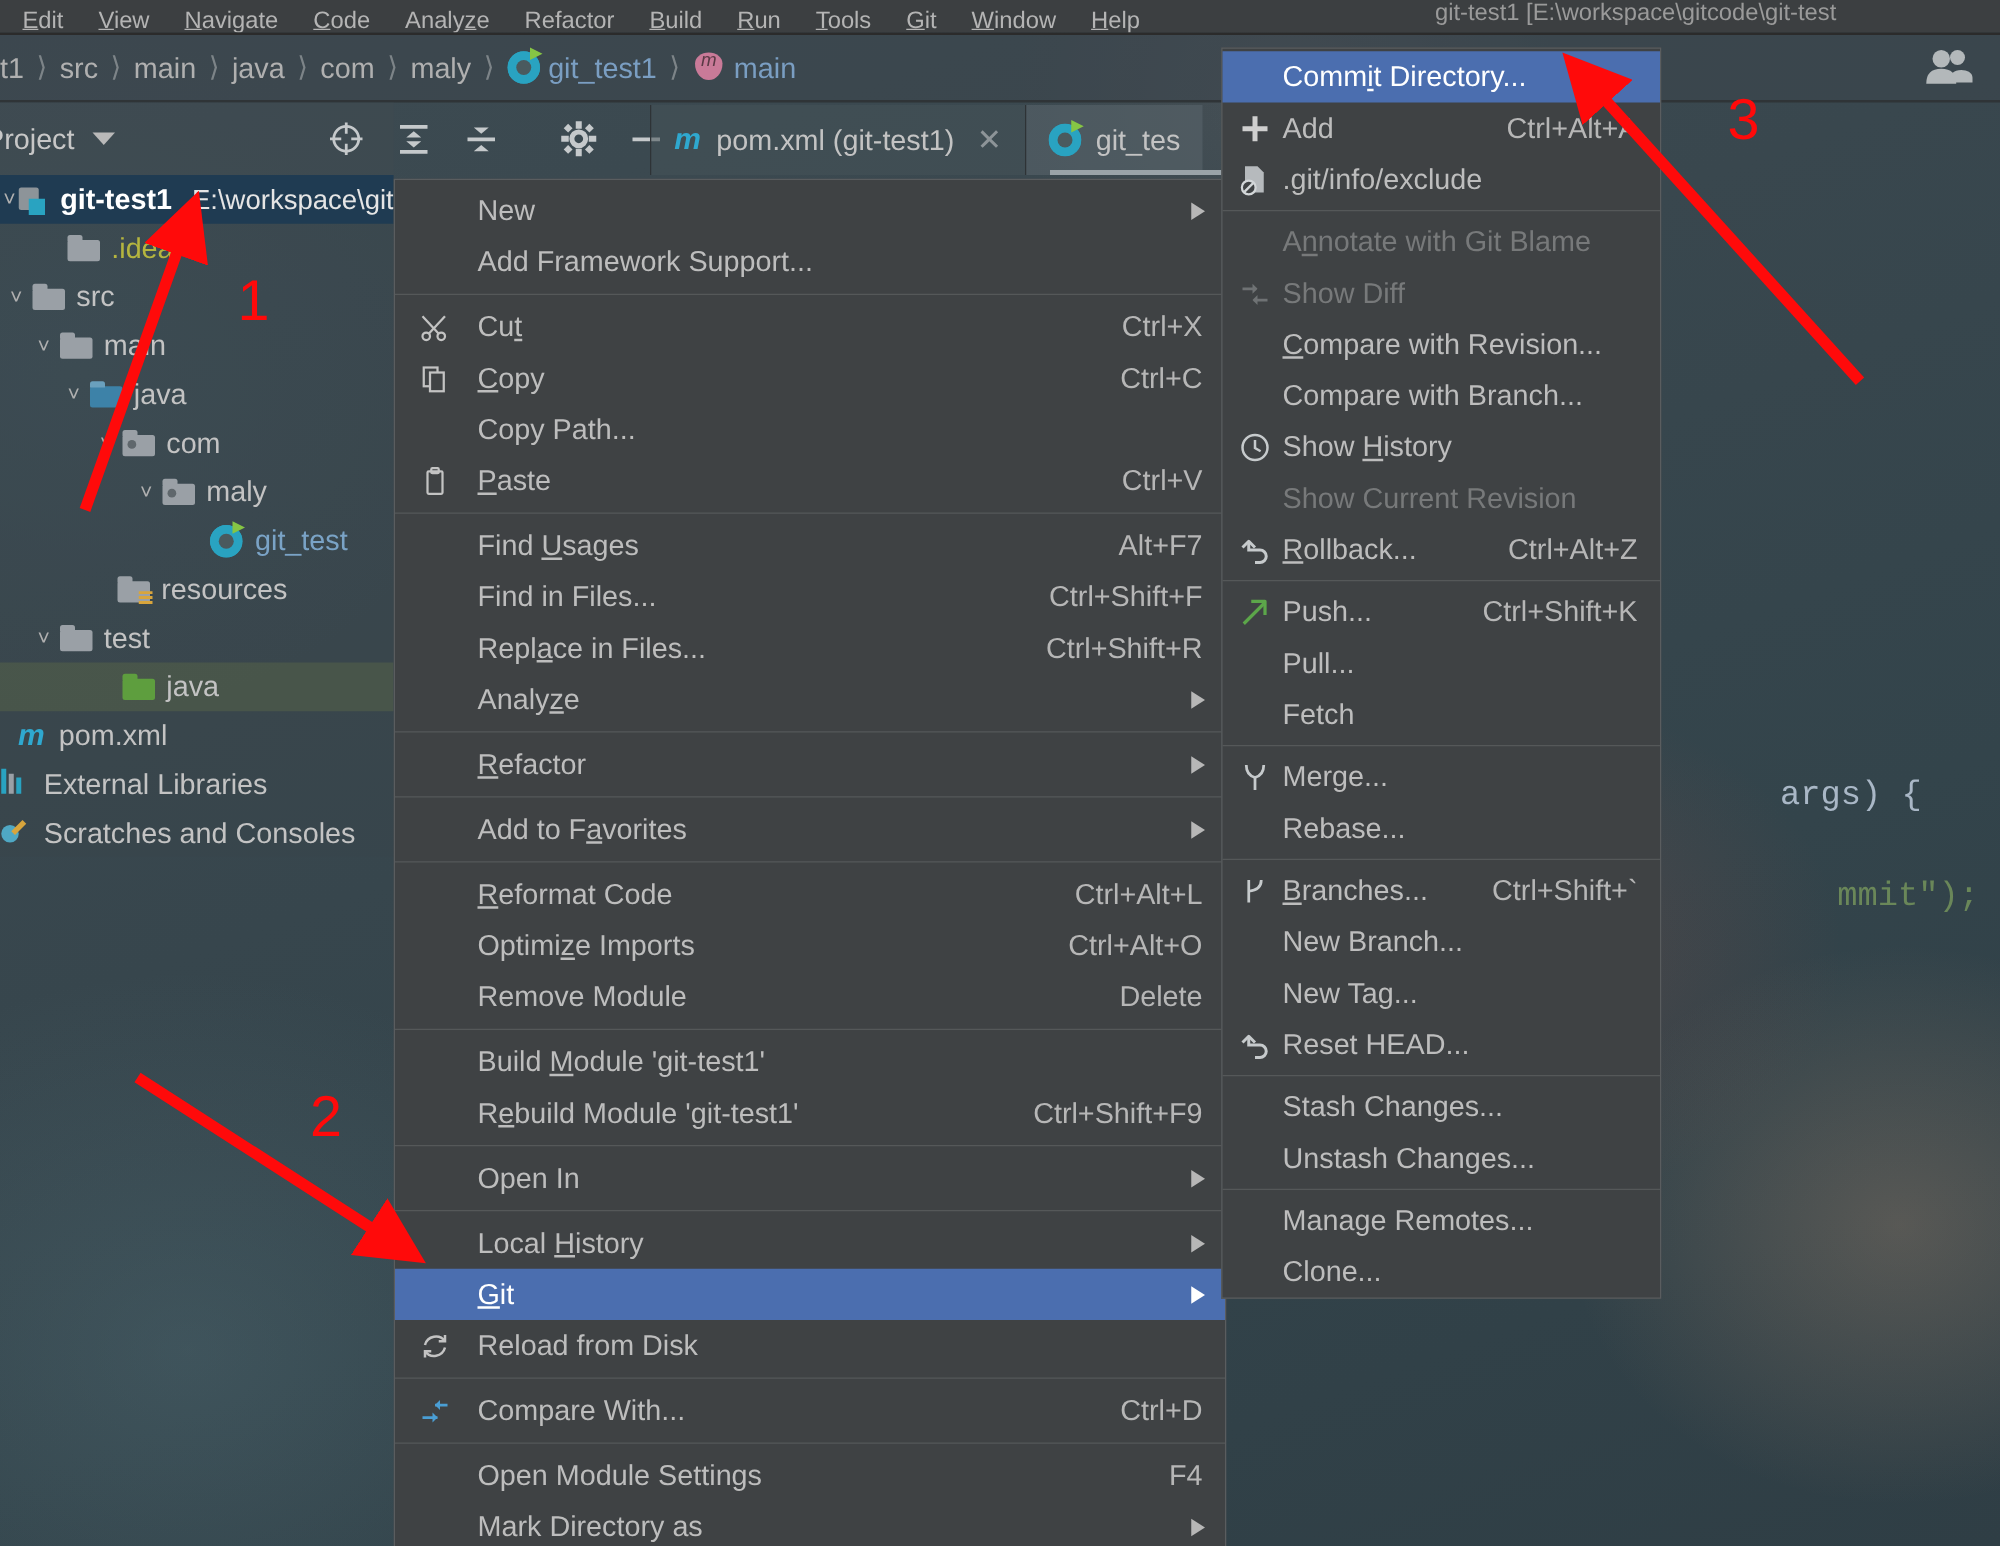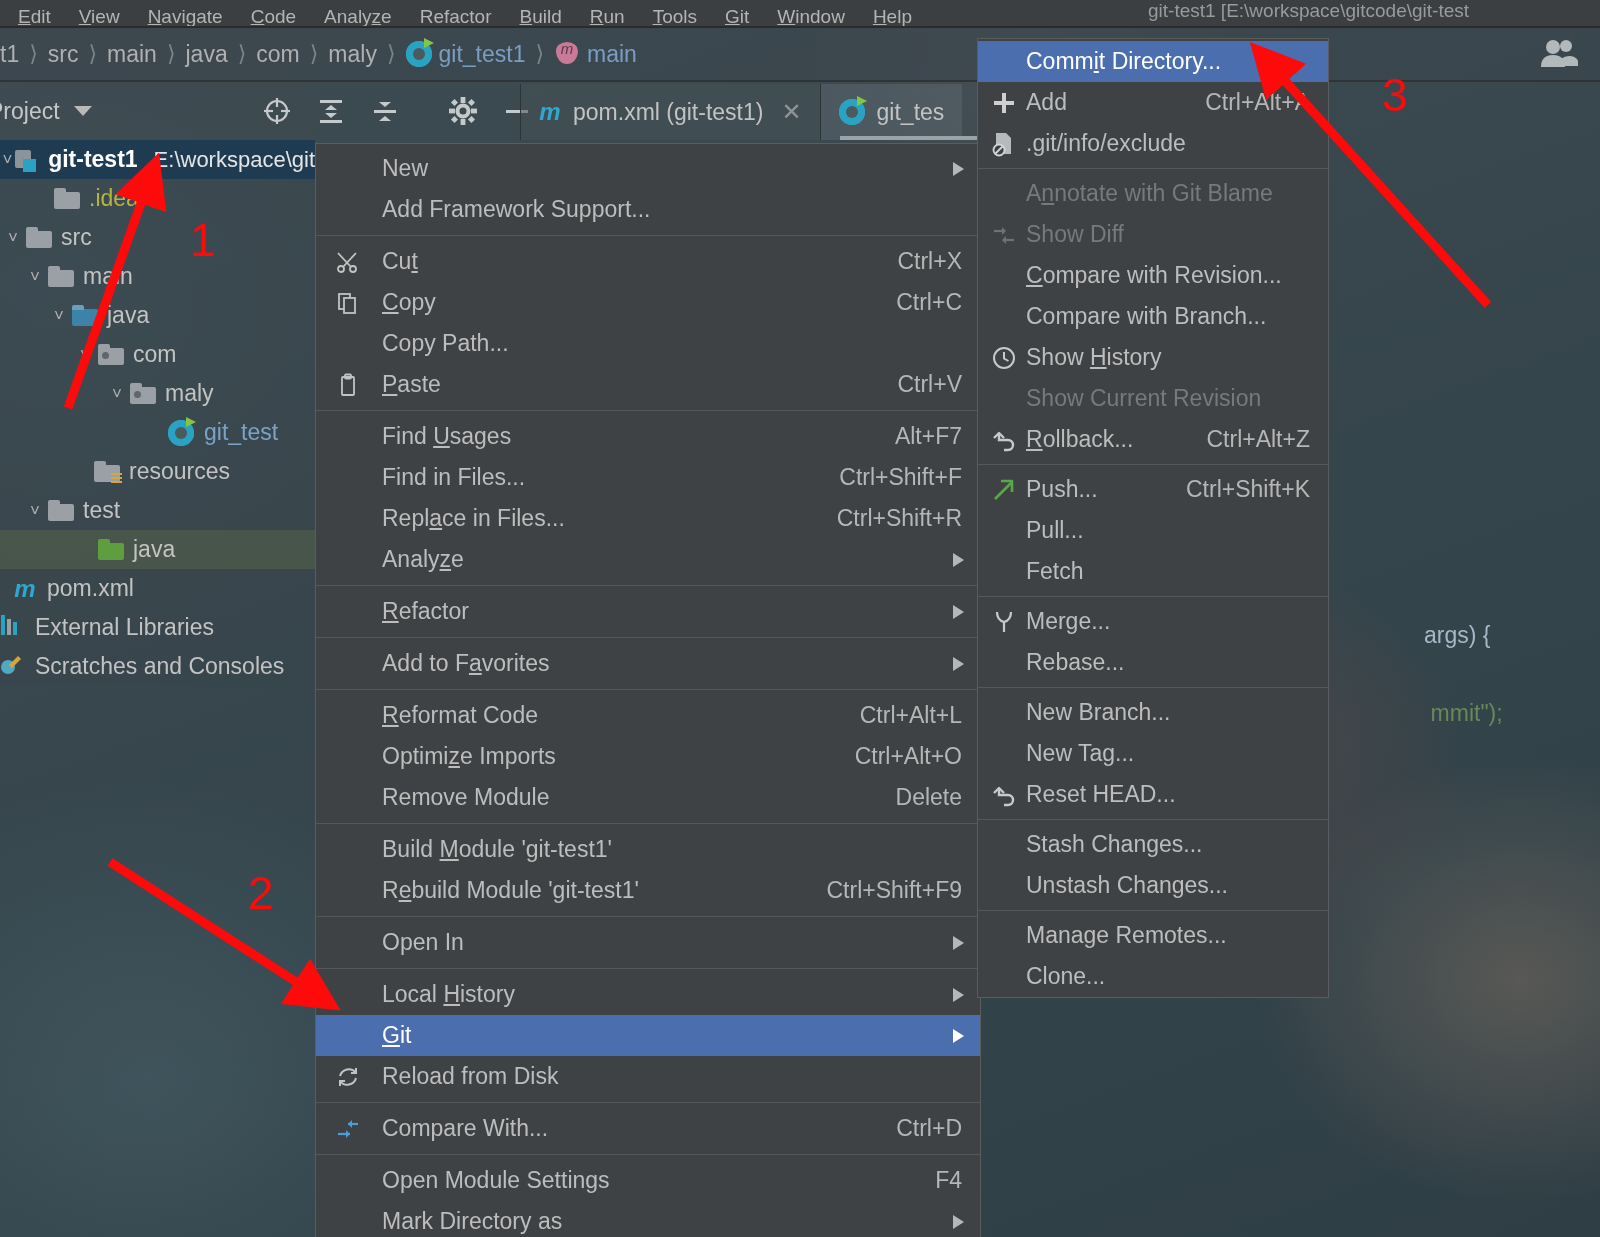--- a/index.html
+++ b/index.html
@@ -148,21 +148,21 @@
   .tab{
     display:flex; align-items:center; padding:0 18px; font-size:23px; color:#c3c3c3;
     border-left:1px solid #2e3336; background:rgba(70,82,88,0.55); white-space:nowrap;
   }
   .tab.active{ background:rgba(88,100,106,0.6); }
   .tab .x{ margin-left:18px; color:#8d9498; font-size:24px; }
   .tab-under{ position:absolute; left:840px; top:136px; width:180px; height:4px; background:#9aa3a8; }
 
   
   .code{
-    position:absolute; font-family:Liberation Sans, sans-serif; font-size:23px; white-space:pre;
+    position:absolute; font-family:Liberation Mono, monospace; font-size:27px; white-space:pre;
   }
   .c-args{ left:1424px; top:622px; color:#a9b7c6; }
   .c-mmit{ left:1405px; top:673px; color:#6a8759; }
 
   
   .ctx{
     position:absolute; left:315px; top:143px; width:666px;
     background:#3f4244; border:1px solid #5a5d5f;
     font-size:23px; color:#bdbdbd; padding:4px 0 0 0;
   }
@@ -740,20 +740,30 @@
         </svg>
       </span>
       <span class="txt">Merge...</span>
     </div>
     <div class="row">
       <span class="txt">Rebase...</span>
     </div>
     <div class="sep"></div>
 
     <div class="row">
+      <span class="icon">
+        <svg width="26" height="26" viewBox="0 0 26 26" fill="none" stroke="#c6cacc" stroke-width="2.2">
+          <path d="M8 4 v18"></path>
+            <path d="M18 4 q0 8 -10 9"></path>
+        </svg>
+      </span>
+      <span class="txt"><u>B</u>ranches...</span>
+      <span class="short">Ctrl+Shift+`</span>
+    </div>
+    <div class="row">
       <span class="txt">New Branch...</span>
     </div>
     <div class="row">
       <span class="txt">New Tag...</span>
     </div>
     <div class="row">
       <span class="icon">
         <svg width="26" height="26" viewBox="0 0 26 26" fill="none" stroke="#c6cacc" stroke-width="2.4">
           <path d="M8 7 v6 h9 a5 5 0 0 1 0 10 h-4"></path>
             <path d="M3 11 l5 -5 l5 5" stroke-linejoin="round"></path>

